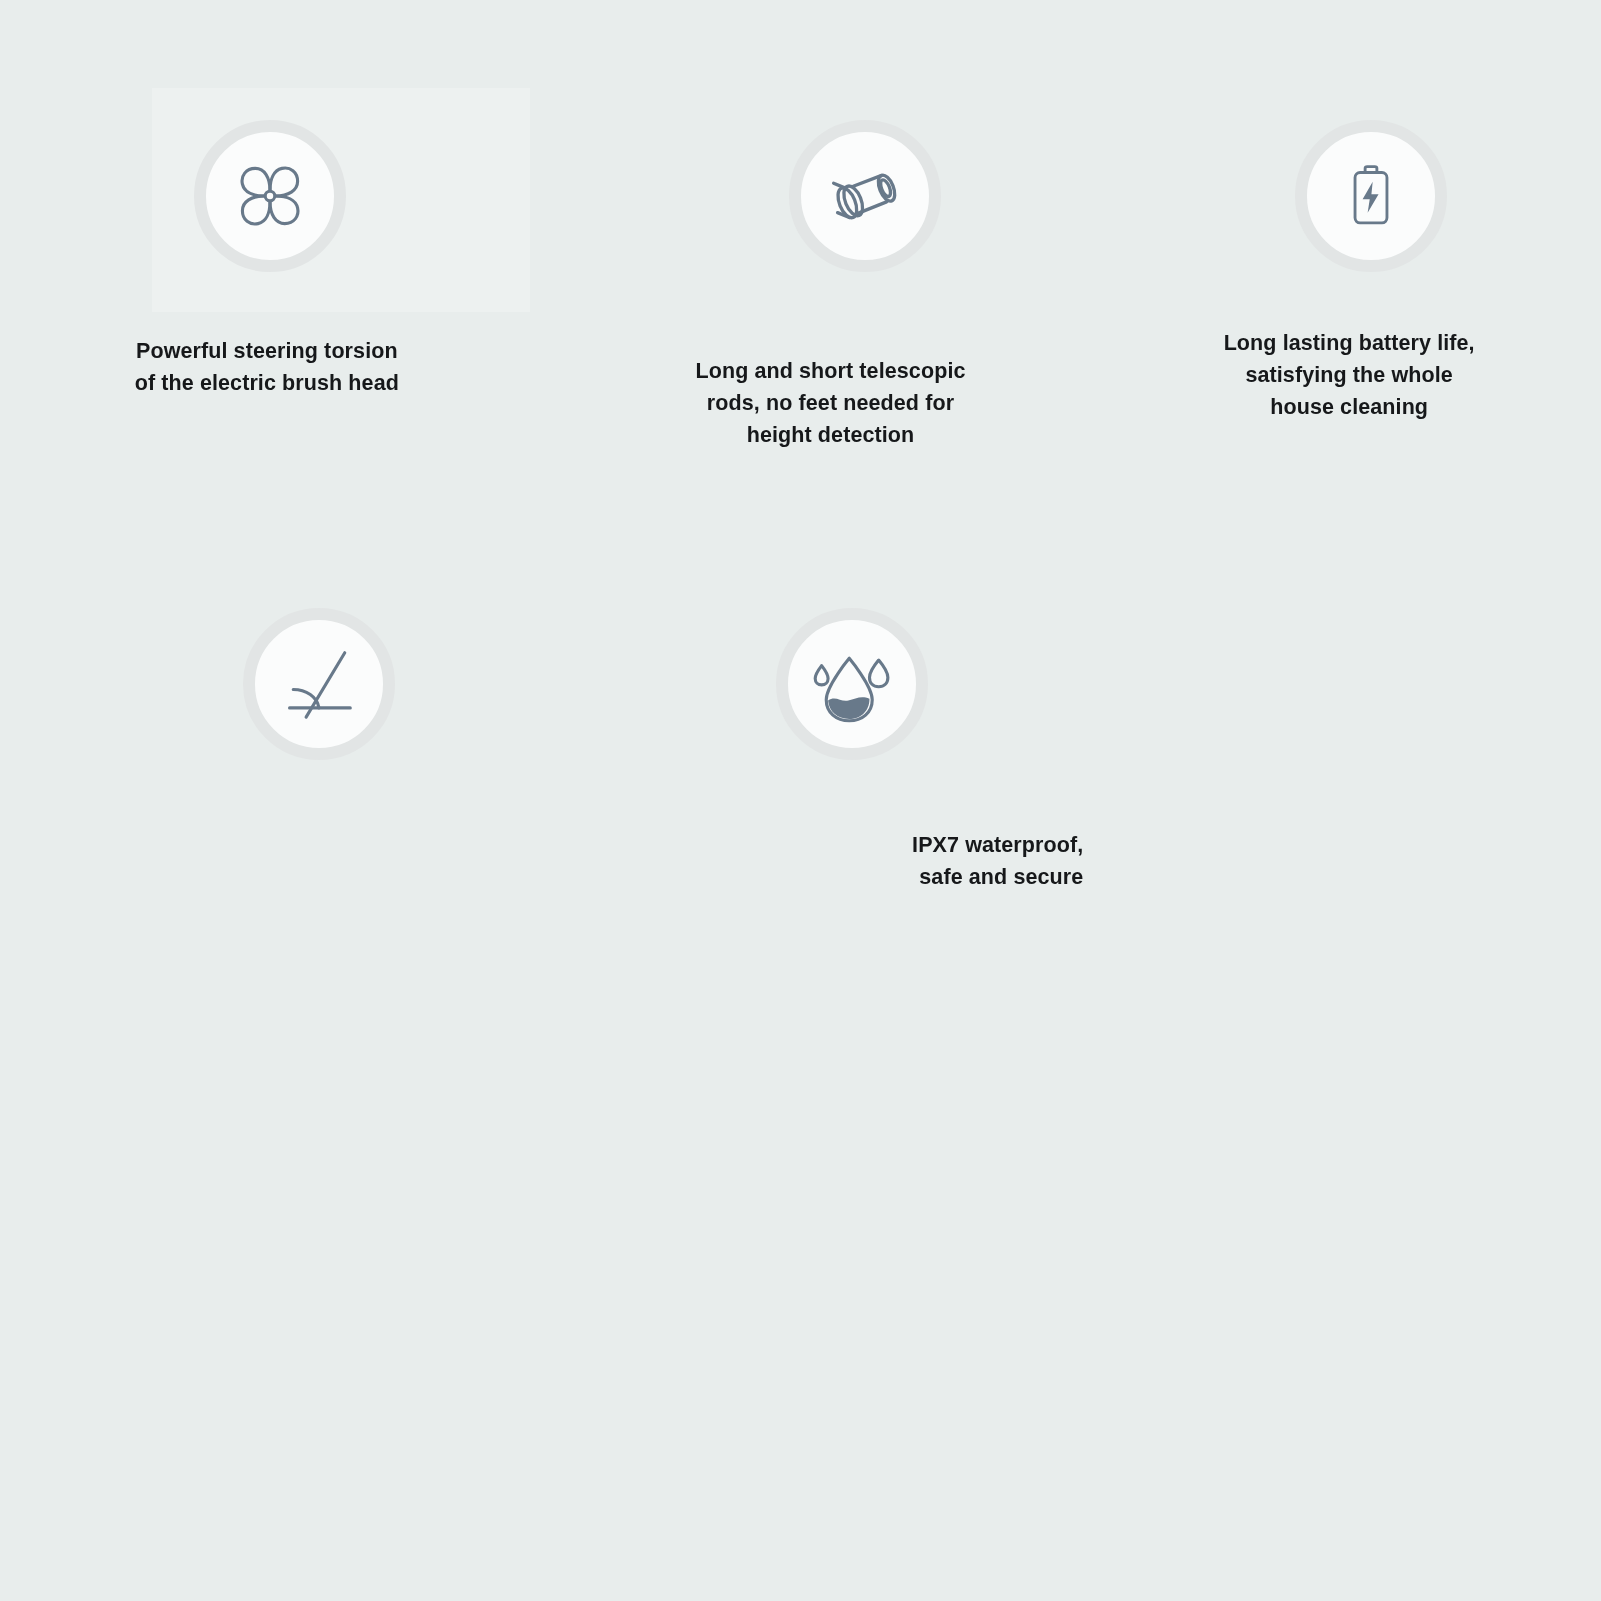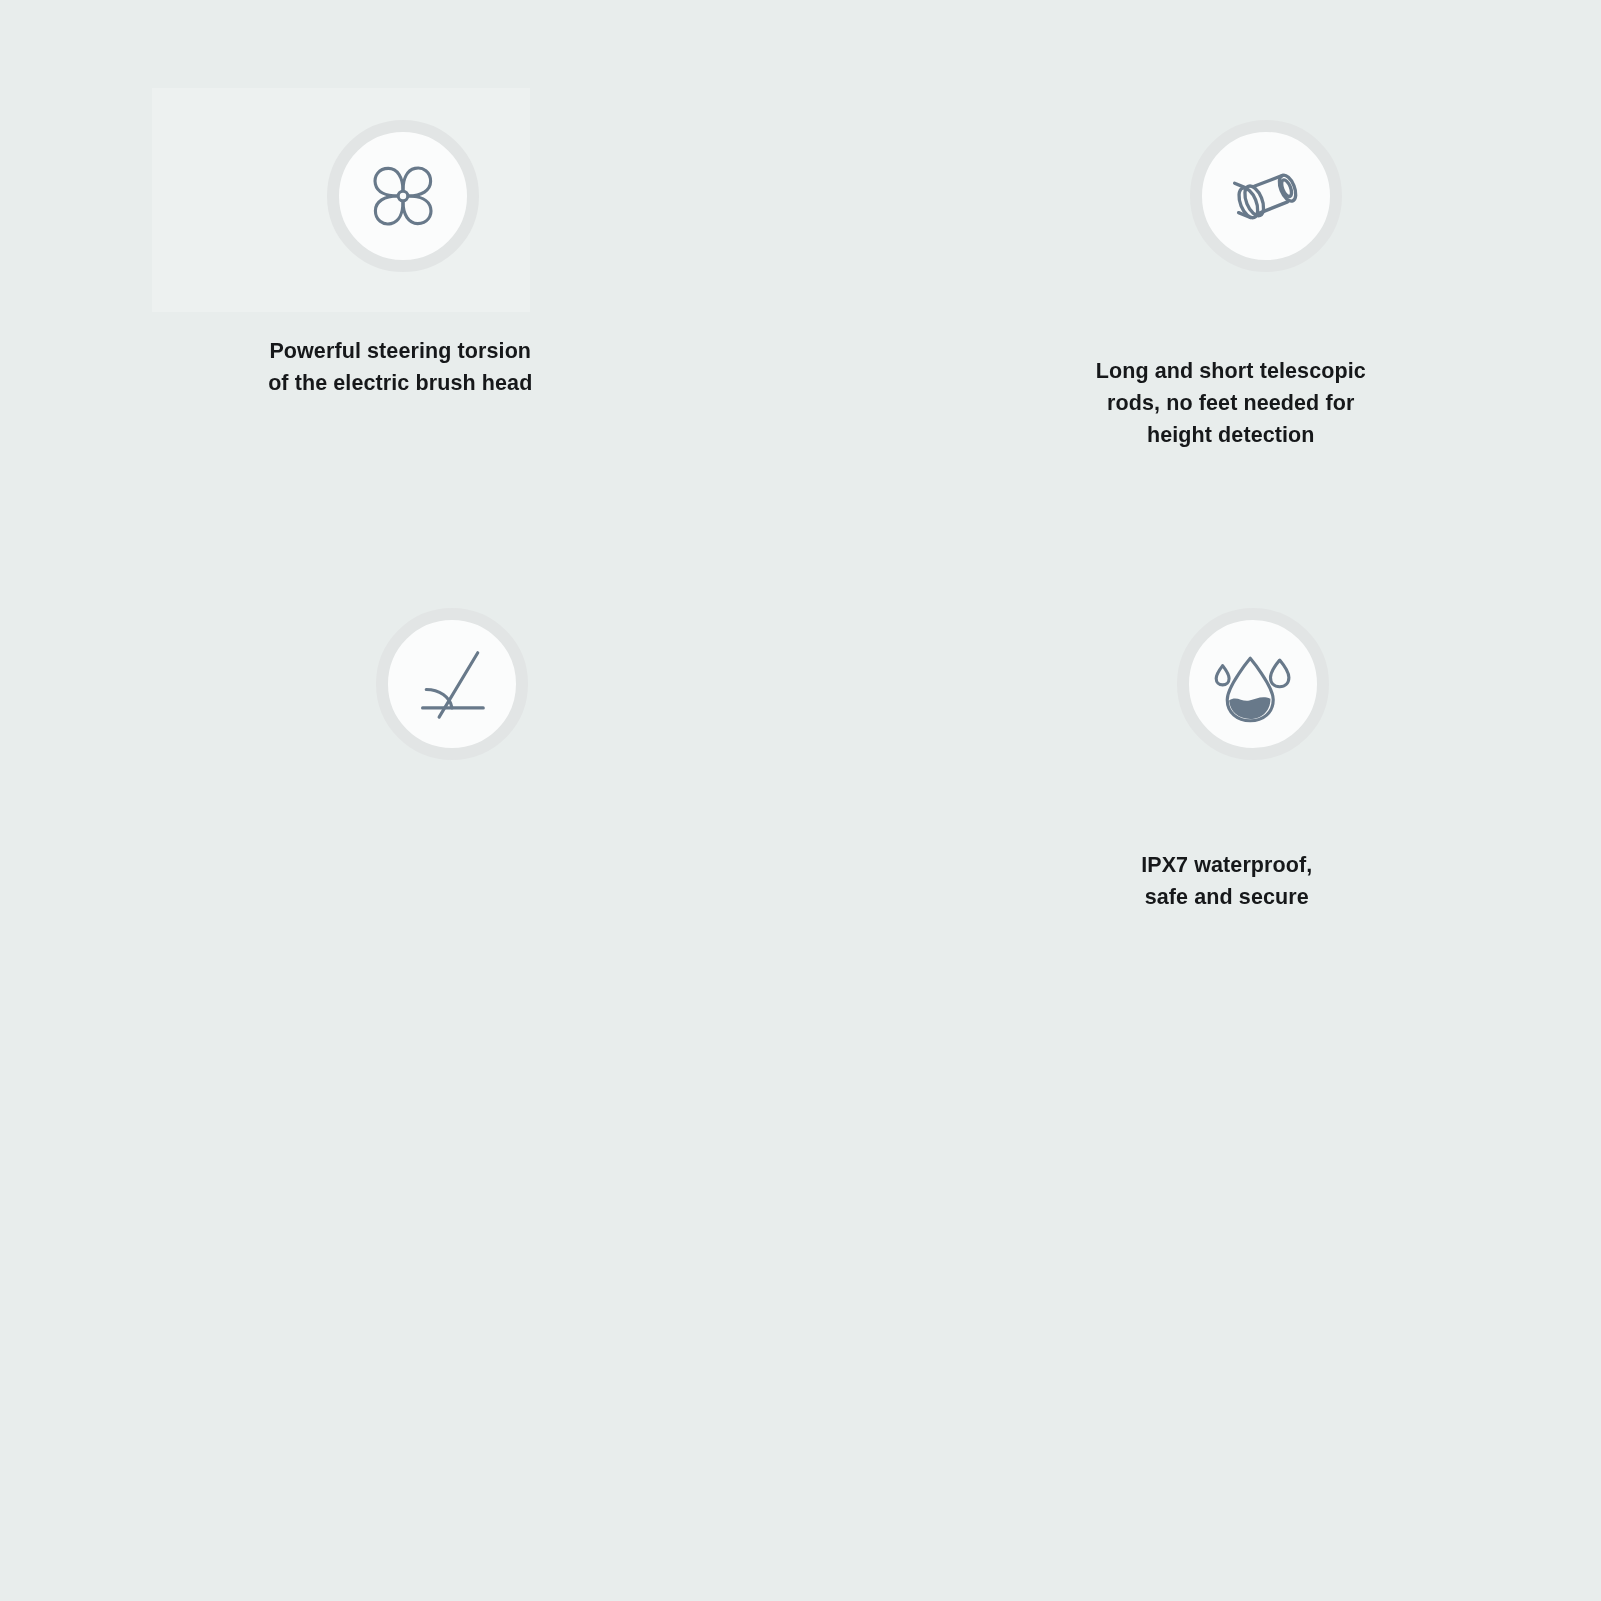--- a/index.html
+++ b/index.html
@@ -23,21 +23,21 @@
     width: 378px;
     height: 224px;
     background: #edf1f0;
     pointer-events: none;
   }
 
   #grid {
     position: absolute;
     inset: 0;
     display: grid;
-    grid-template-columns: repeat(2, 1fr);
+    grid-template-columns: repeat(3, 1fr);
     grid-template-rows: 490px 490px 490px;
     padding-top: 62px;
     box-sizing: border-box;
   }
 
   .cell {
     position: relative;
   }
 
   .icon-circle {
@@ -100,21 +100,21 @@
   .cell.c4 .icon-circle { top: 56px; left: calc(50% + 52px); }
   .cell.c4 .caption { top: 293px; left: 36px; right: -16px; }
 
   .cell.c5 .icon-circle { top: 56px; left: calc(50% + 37px); }
   .cell.c5 .caption { top: 294px; left: 20px; right: -10px; }
 
   .cell.c6 .icon-circle { top: 56px; left: calc(50% - 48px); }
   .cell.c6 .caption { top: 290px; left: -64px; right: 0; }
 
   .cell.c7 .icon-circle { top: 56px; left: calc(50% + 52px); }
-  .cell.c7 .caption { top: 298px; left: 36px; right: -16px; }
+  .cell.c7 .caption { top: 278px; left: 36px; right: -16px; text-align: right; }
 
   .cell.c8 .icon-circle { top: 56px; left: calc(50% + 37px); }
   .cell.c8 .caption { top: 290px; left: 20px; right: -10px; }
 </style>
 </head>
 <body>
 
 <div id="bg-panel"></div>
 
 <div id="grid">
@@ -150,20 +150,34 @@
           <line x1="38" y1="40" x2="67" y2="29"></line>
           <line x1="42" y1="68" x2="72" y2="56"></line>
         </g>
       </svg>
     </div>
     <div class="caption">Long and short telescopic
 rods, no feet needed for
 height detection</div>
   </div>
 
+  <div class="cell c2">
+    <div class="icon-circle">
+      <svg width="84" height="84" viewBox="0 0 100 100">
+        <g class="icon-stroke">
+          <rect x="31" y="22" width="38" height="60" rx="6"></rect>
+          <path d="M43 22 L43 17 C43 15.5 44 15 45.5 15 L54.5 15 C56 15 57 15.5 57 17 L57 22"></path>
+        </g>
+        <path class="icon-fill" d="M52 33 L40 54 L48.5 54 L46 70 L59 48 L50.5 48 Z"></path>
+      </svg>
+    </div>
+    <div class="caption">Long lasting battery life,
+satisfying the whole
+house cleaning</div>
+  </div>
 
 
   <div class="cell c4">
     <div class="icon-circle">
       <svg width="92" height="92" viewBox="0 0 100 100">
         <g class="icon-stroke" stroke-width="4">
           <line x1="18" y1="76" x2="84" y2="76"></line>
           <line x1="78" y1="16" x2="36" y2="86"></line>
           <path d="M22 56 C36 56 48 64 50 76"></path>
         </g>

